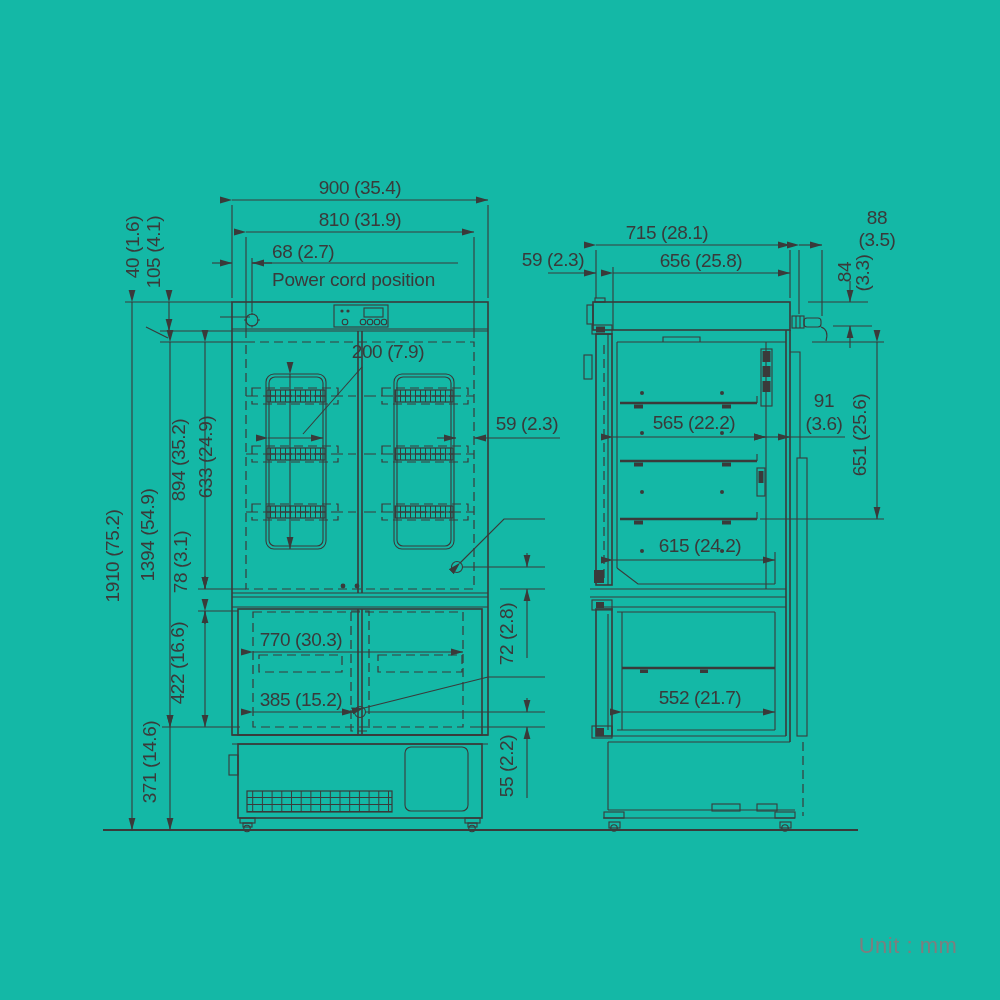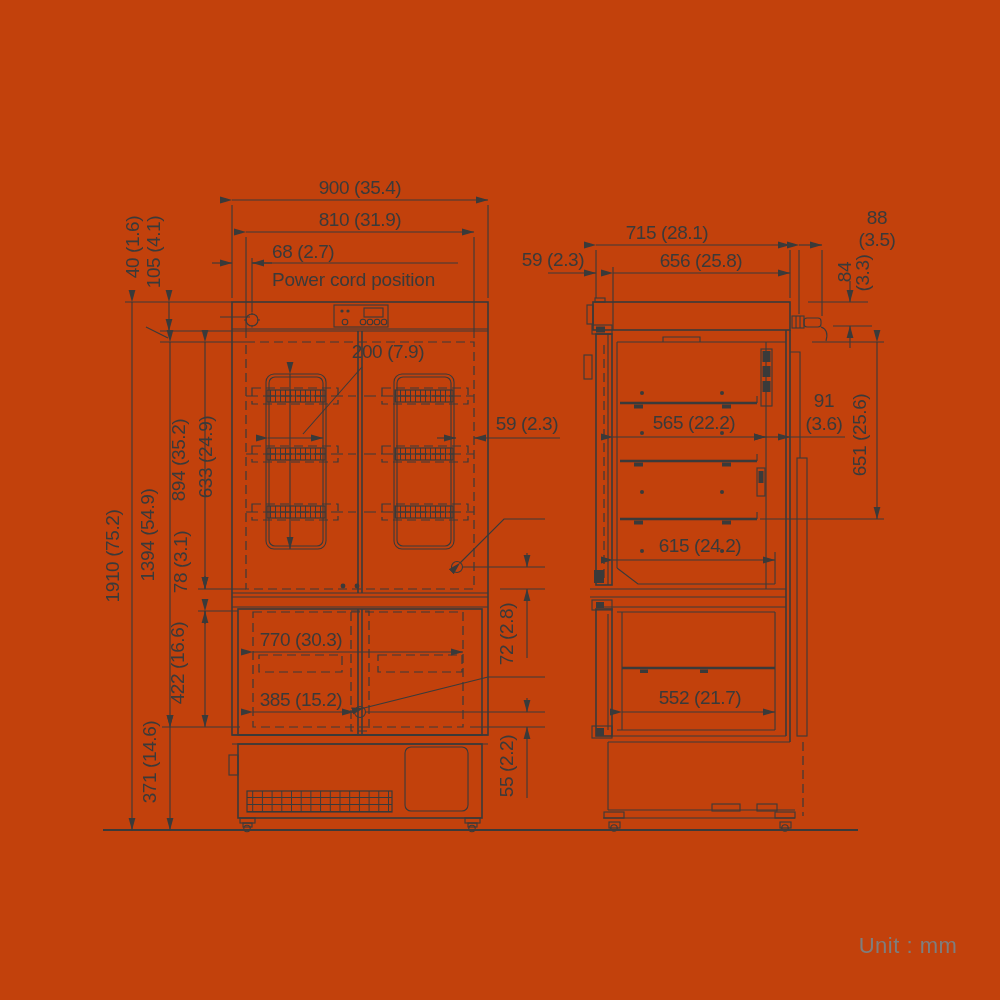--- a/index.html
+++ b/index.html
@@ -1,16 +1,16 @@
 <!DOCTYPE html>
 <html><head>
 <meta charset="utf-8">
 <style>
   html,body{margin:0;padding:0;background:#ffffff;}
-  .stage{position:relative;width:1000px;height:1000px;background:#c2410c;overflow:hidden;}
+  .stage{position:relative;width:1000px;height:1000px;background:#14b8a6;overflow:hidden;}
   svg{display:block;}
   text{font-family:"Liberation Sans",sans-serif;fill:#3a3a3a;}
   .dim{font-size:19px;letter-spacing:-0.4px;}
   .note{font-size:19px;letter-spacing:-0.2px;}
   .unit{font-size:22px;fill:#7e7e7e;letter-spacing:0.5px;}
   .ln{stroke:#3a3a3a;stroke-width:1.6;fill:none;}
   .lnthin{stroke:#3a3a3a;stroke-width:1.1;fill:none;}
   .lnthick{stroke:#3a3a3a;stroke-width:2.4;fill:none;}
   .dimln{stroke:#3a3a3a;stroke-width:1.1;fill:none;}
   .dashed{stroke:#3a3a3a;stroke-width:1.2;fill:none;stroke-dasharray:9 5;}

